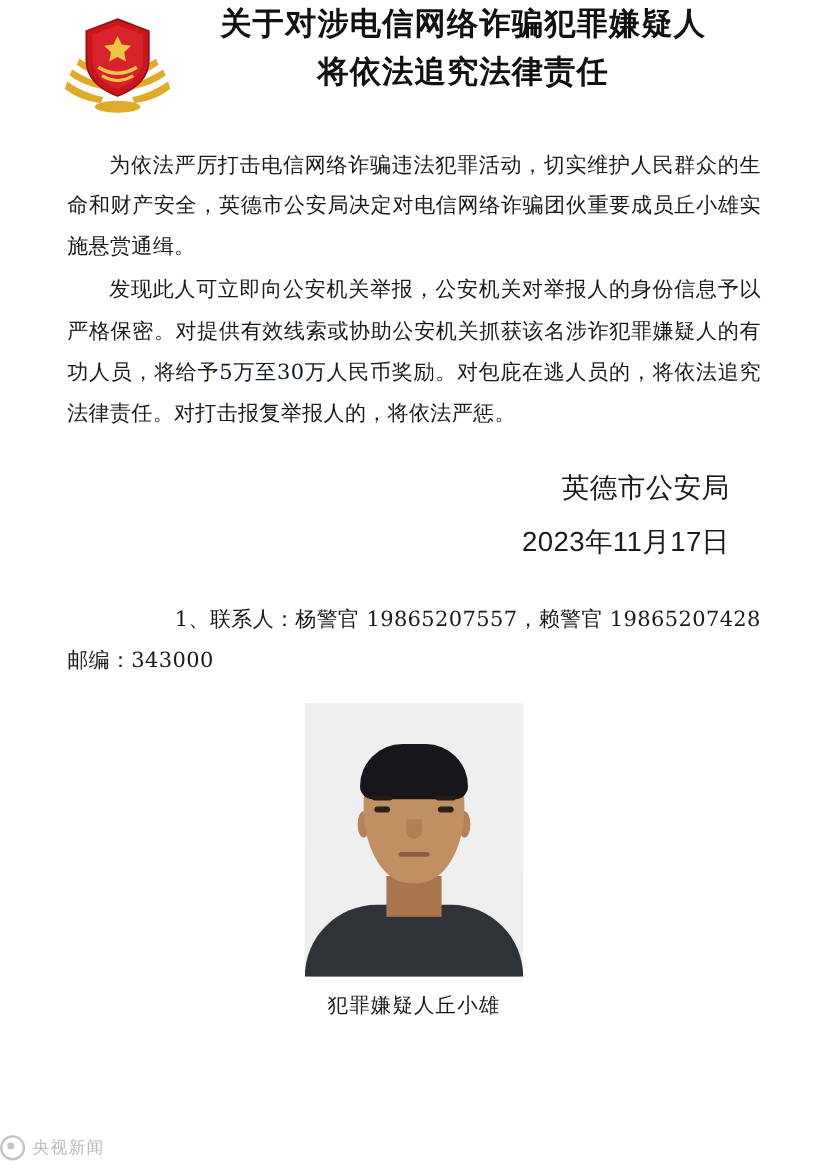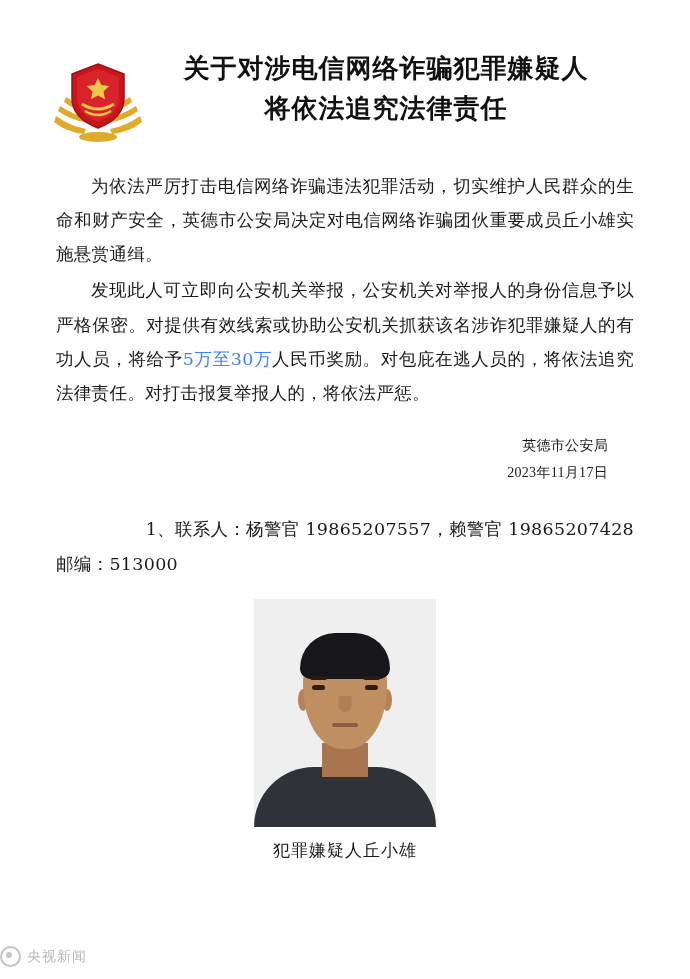--- a/index.html
+++ b/index.html
@@ -20,21 +20,20 @@
     width: 690px;
     height: 979px;
     box-sizing: border-box;
     padding: 0 56px;
   }
 
   
   .header {
     display: flex;
     align-items: flex-start;
-    padding-top: 48px;
   }
   .emblem {
     width: 96px;
     height: 96px;
     flex: 0 0 96px;
     position: relative;
     margin-left: -6px;
     margin-top: 6px;
   }
   .title-wrap {
@@ -59,30 +58,30 @@
     line-height: 1.95;
     color: #1a1a1a;
     text-align: justify;
     letter-spacing: 0.3px;
   }
   .para {
     text-indent: 2em;
     margin: 0 0 2px 0;
   }
   .hl {
-    color: #3b82f6;
+    color: #0f172a;
   }
 
   
   .signature {
     margin-top: 22px;
     text-align: right;
     padding-right: 26px;
-    font-family: Liberation Serif, serif;
-    font-size: 14px;
+    font-family: Liberation Sans, sans-serif;
+    font-size: 23px;
     line-height: 1.95;
     letter-spacing: 0.3px;
   }
 
   
   .contacts {
     margin-top: 26px;
     font-family: "DejaVu Serif", "Liberation Serif", serif;
     font-size: 17.5px;
     line-height: 1.95;
@@ -267,21 +266,21 @@
     </p>
   </div>
 
   <div class="signature">
     <div>英德市公安局</div>
     <div>2023年11月17日</div>
   </div>
 
   <div class="contacts">
     <div class="contact-row">1、联系人：杨警官 19865207557，赖警官 19865207428</div>
-    <div class="contact-cont">邮编：513000</div>
+    <div class="contact-cont">邮编：343000</div>
   </div>
 
   <div class="photo-block">
     <div class="photo">
       <div class="ph-bg"></div>
       <div class="ph-shoulders"></div>
       <div class="ph-neck"></div>
       <div class="ph-ear l"></div>
       <div class="ph-ear r"></div>
       <div class="ph-head"></div>

